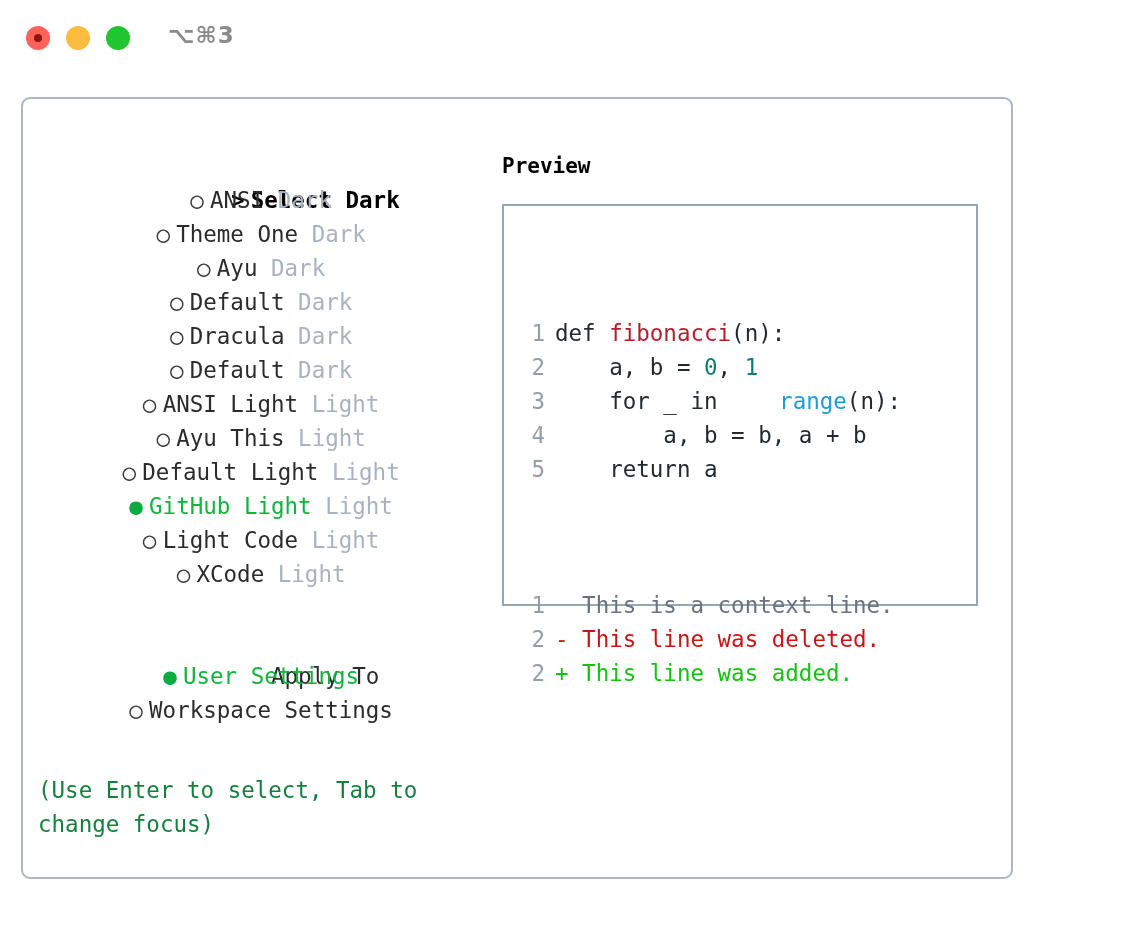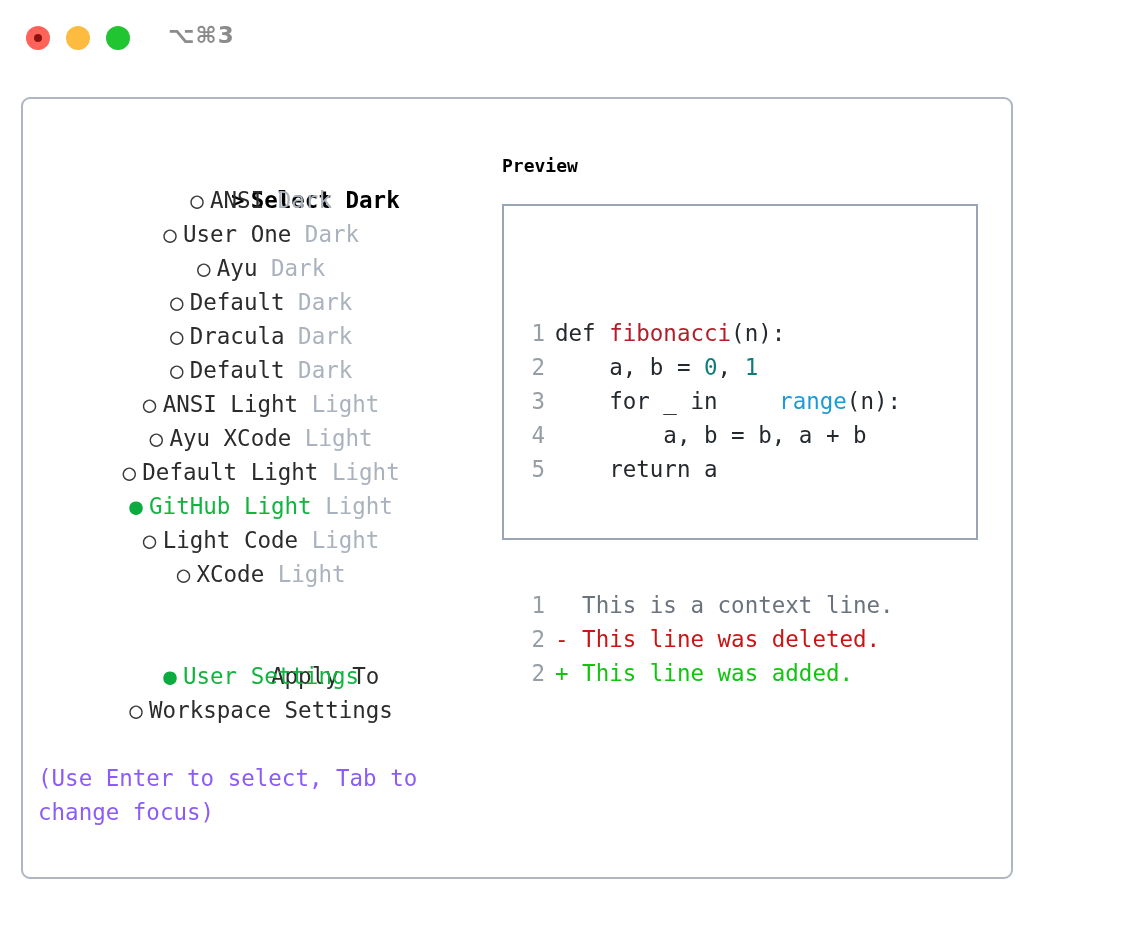--- a/index.html
+++ b/index.html
@@ -112,45 +112,45 @@
     color: #000000;
     font-weight: bold;
   }
   .row.selected .marker { color: #0bab3f; }
   .row.selected .label  { color: #12b33f; }
   .variant { color: #aab2bd; }
 
   .spacer { height: 34px; }
 
   .hint {
-    margin-top: 0px;
+    margin-top: 12px;
     font-size: 22.5px;
     line-height: 34px;
-    color: #8b5cf6;
+    color: #15803d;
     width: 420px;
   }
 
   
   .right-col {
     position: absolute;
     left: 479px;
     top: 50px;
     width: 500px;
   }
   .preview-title {
-    font-size: 18px;
+    font-size: 21px;
     font-weight: bold;
     color: #000000;
     line-height: 34px;
     margin-bottom: 21px;
   }
   .preview-box {
     border: 2px solid #9aa5b4;
     width: 476px;
-    height: 336px;
+    height: 402px;
     box-sizing: border-box;
     background: #ffffff;
     position: relative;
     text-decoration: underline;
   }
   .code {
     position: absolute;
     left: 17px;
     top: 42px;
     font-size: 22.5px;
@@ -191,27 +191,27 @@
   <div class="panel">
 
     <div class="left-col">
 
       <div class="row section-head">
         <span class="marker">&gt;</span><span class="label">Select Dark</span>
       </div>
 
       <div id="theme-list">
           <div class="row"><span class="marker">○</span><span class="label">ANSI</span><span> </span><span class="variant">Dark</span></div>
-          <div class="row"><span class="marker">○</span><span class="label">User One</span><span> </span><span class="variant">Dark</span></div>
+          <div class="row"><span class="marker">○</span><span class="label">Theme One</span><span> </span><span class="variant">Dark</span></div>
           <div class="row"><span class="marker">○</span><span class="label">Ayu</span><span> </span><span class="variant">Dark</span></div>
           <div class="row"><span class="marker">○</span><span class="label">Default</span><span> </span><span class="variant">Dark</span></div>
           <div class="row"><span class="marker">○</span><span class="label">Dracula</span><span> </span><span class="variant">Dark</span></div>
           <div class="row"><span class="marker">○</span><span class="label">Default</span><span> </span><span class="variant">Dark</span></div>
           <div class="row"><span class="marker">○</span><span class="label">ANSI Light</span><span> </span><span class="variant">Light</span></div>
-          <div class="row"><span class="marker">○</span><span class="label">Ayu XCode</span><span> </span><span class="variant">Light</span></div>
+          <div class="row"><span class="marker">○</span><span class="label">Ayu This</span><span> </span><span class="variant">Light</span></div>
           <div class="row"><span class="marker">○</span><span class="label">Default Light</span><span> </span><span class="variant">Light</span></div>
           <div class="row selected"><span class="marker">●</span><span class="label">GitHub Light</span><span> </span><span class="variant">Light</span></div>
           <div class="row"><span class="marker">○</span><span class="label">Light Code</span><span> </span><span class="variant">Light</span></div>
           <div class="row"><span class="marker">○</span><span class="label">XCode</span><span> </span><span class="variant">Light</span></div>
         </div>
 
       <div class="spacer"></div>
 
       <div class="row">
         <span class="marker"> </span><span class="label">Apply To</span>

